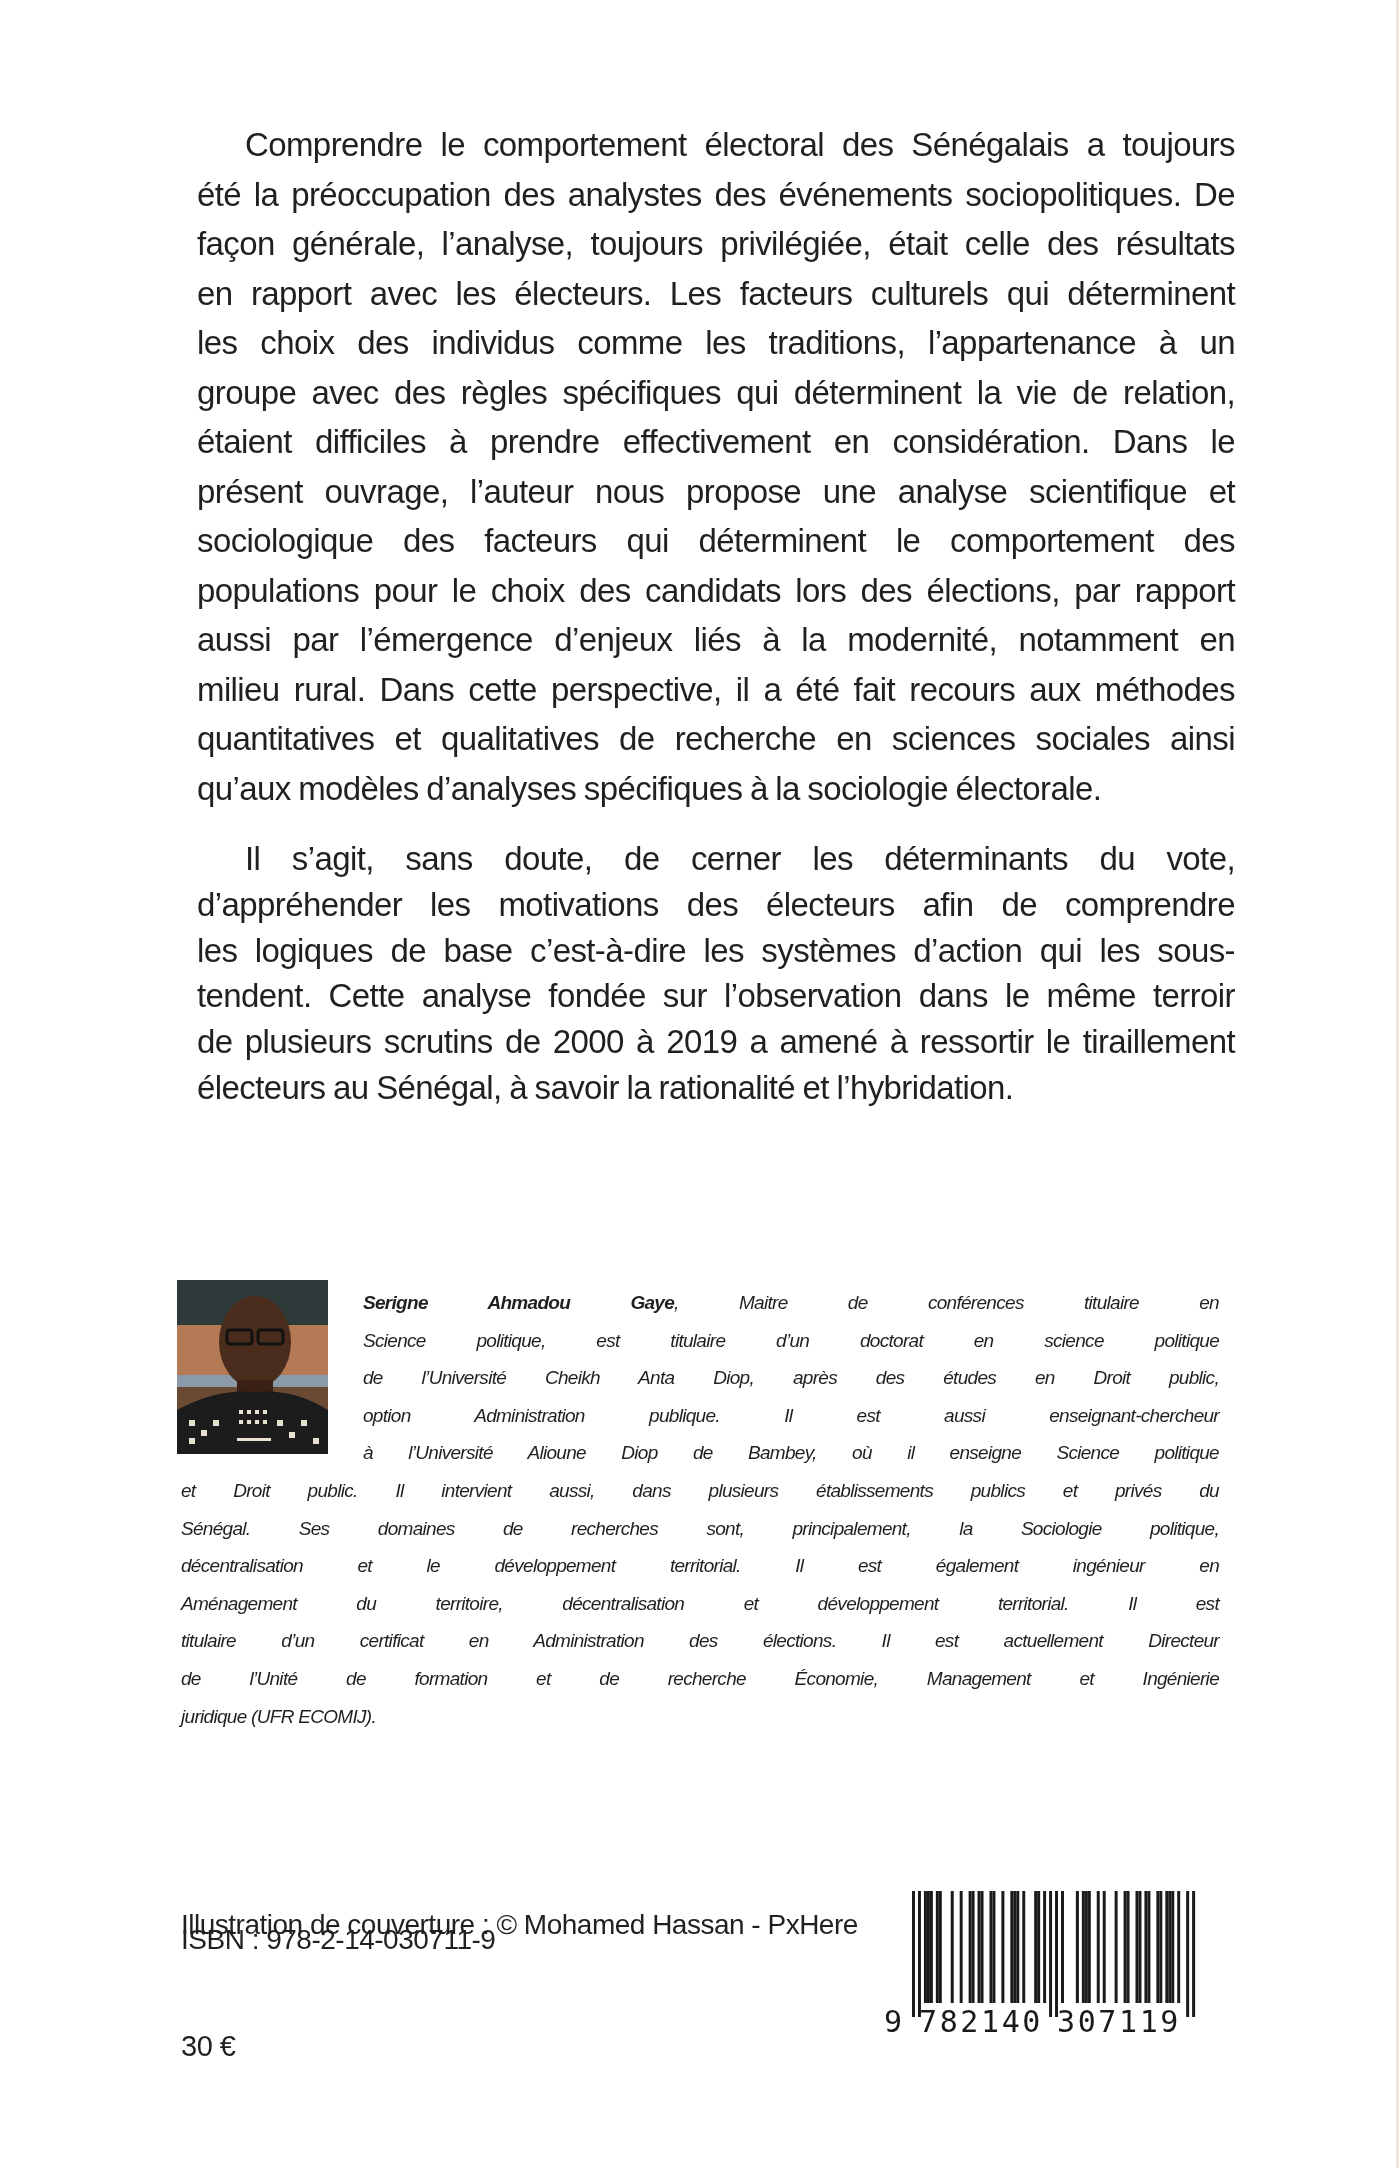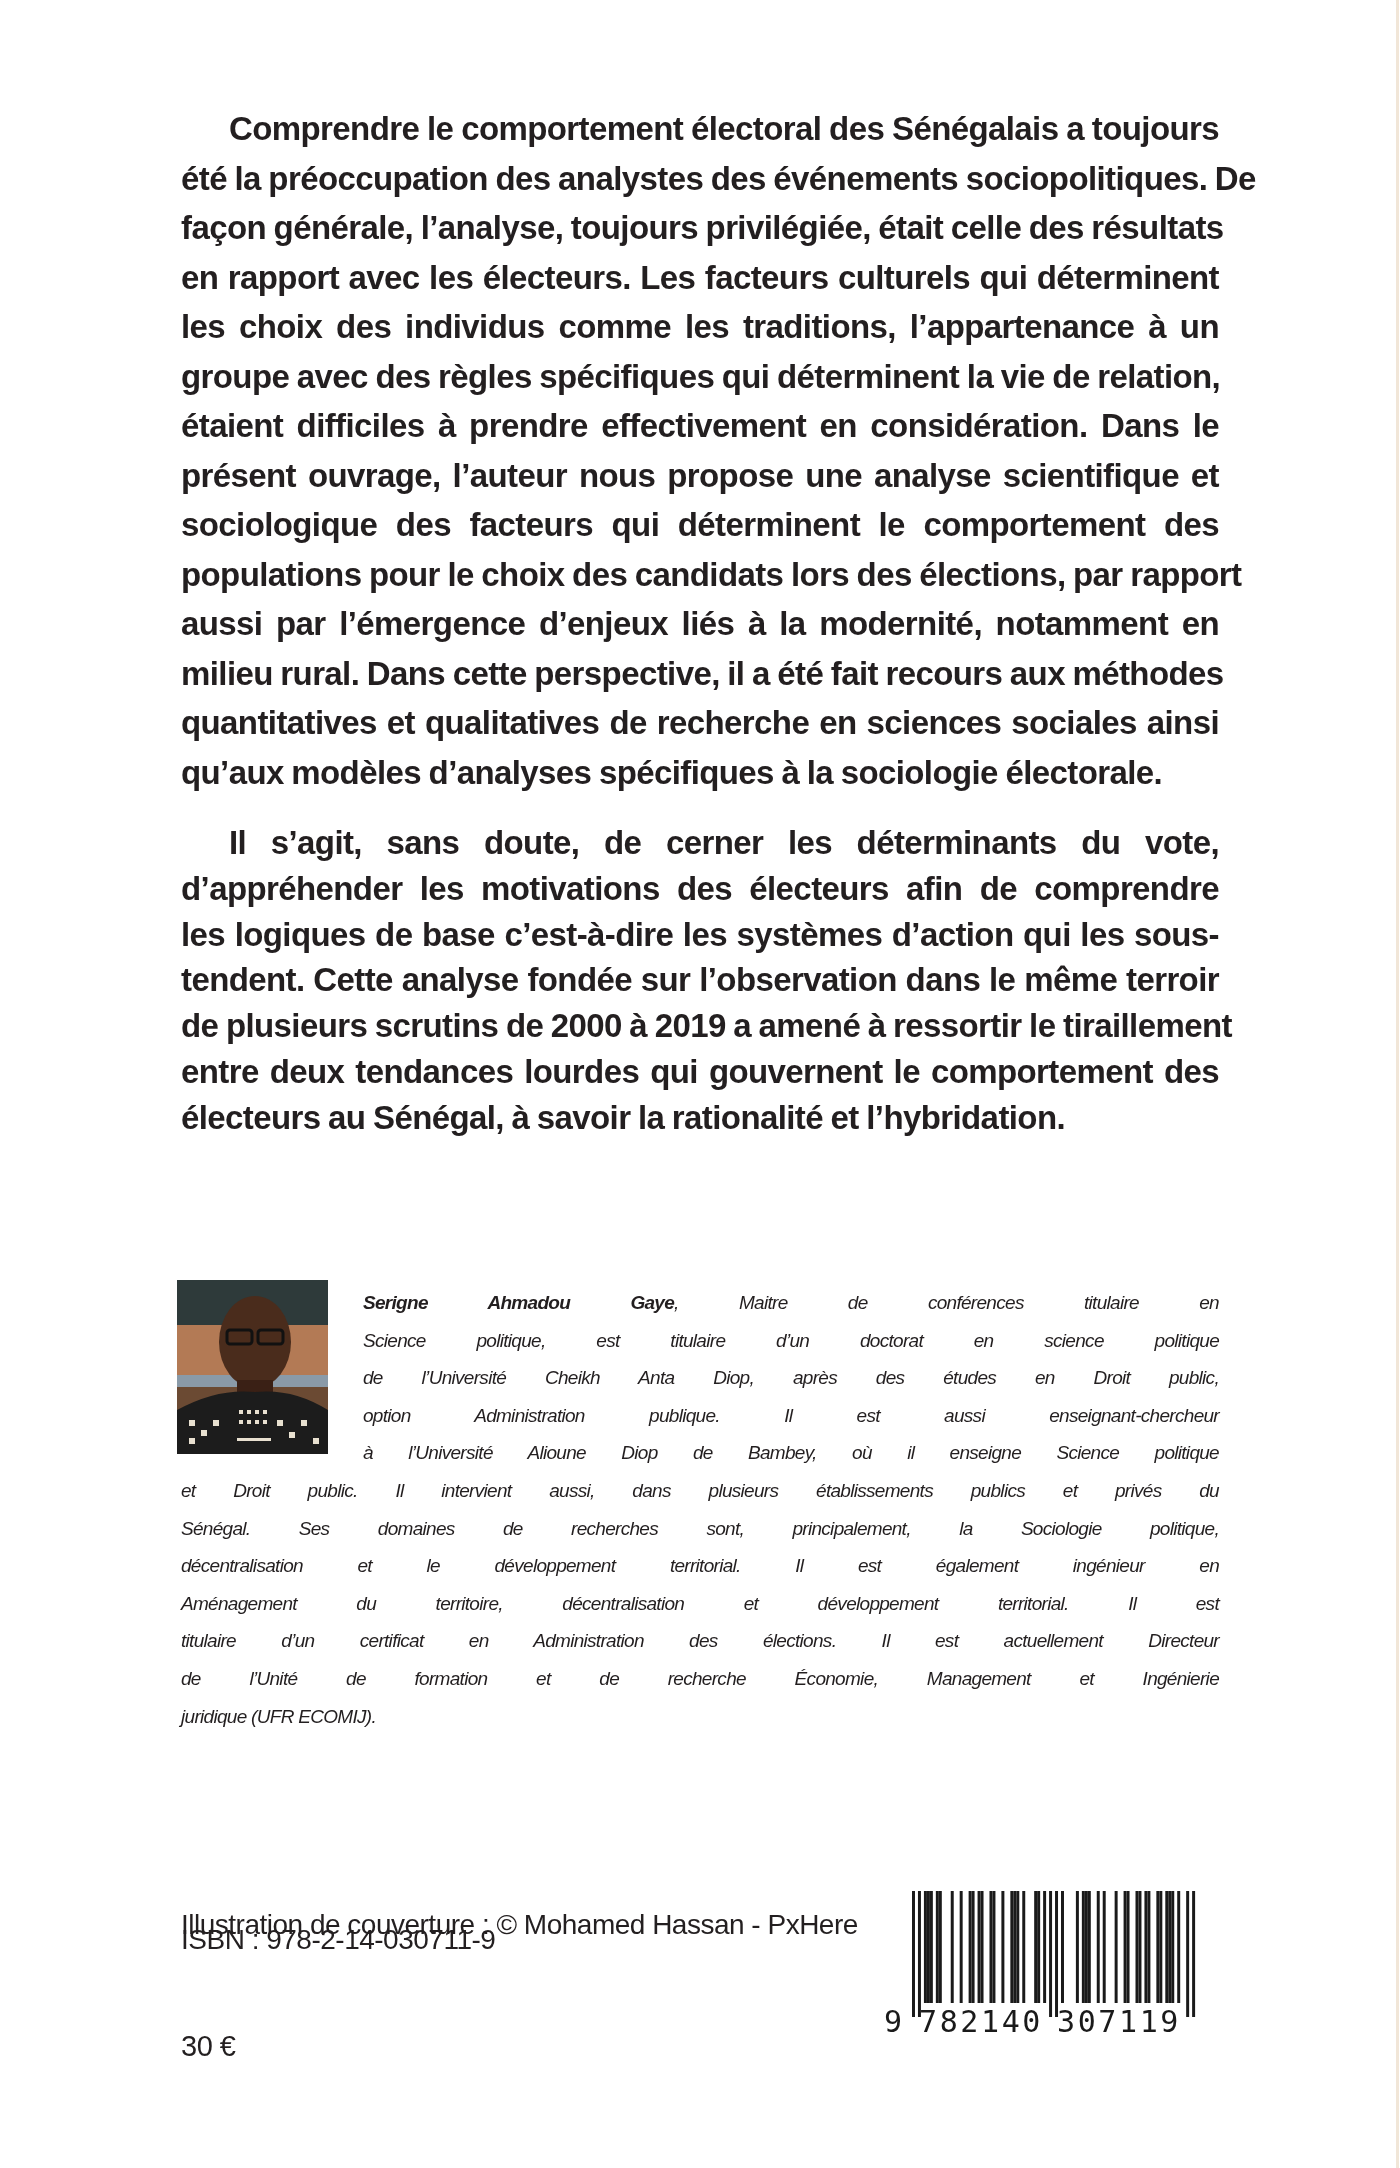--- a/index.html
+++ b/index.html
@@ -9,22 +9,21 @@
     font-family: "Liberation Sans", "DejaVu Sans", sans-serif;
   }
   .edge-line {
     position: absolute; top: 0; right: 1px; width: 3px; height: 2168px;
     background: #f1e6d8;
   }
   .para {
     position: absolute; left: 181px; width: 1038px;
     font-size: 33px; text-align: justify; text-align-last: left;
     letter-spacing: -0.6px; word-spacing: -1px;
-    margin: 0;
-    font-weight: bold;
+    margin: 16px;
   }
   .para .line { display: block; text-align: justify; text-align-last: justify; white-space: nowrap; }
   .para .line.last { text-align-last: left; }
   .para .line.indent { padding-left: 48px; }
   #p1 { top: 104px; line-height: 49.5px; }
   #p2 { top: 820px; line-height: 45.8px; }
 
   .bio-photo {
     position: absolute; left: 177px; top: 1280px; width: 151px; height: 174px;
     overflow: hidden; background: #7a5b3f;
@@ -76,21 +75,20 @@
   <span class="line">quantitatives et qualitatives de recherche en sciences sociales ainsi</span>
   <span class="line last">qu’aux modèles d’analyses spécifiques à la sociologie électorale.</span>
 </div>
 
 <div class="para" id="p2">
   <span class="line indent">Il s’agit, sans doute, de cerner les déterminants du vote,</span>
   <span class="line">d’appréhender les motivations des électeurs afin de comprendre</span>
   <span class="line">les logiques de base c’est-à-dire les systèmes d’action qui les sous-</span>
   <span class="line">tendent. Cette analyse fondée sur l’observation dans le même terroir</span>
   <span class="line">de plusieurs scrutins de 2000 à 2019 a amené à ressortir le tiraillement</span>
-  <span class="line">entre deux tendances lourdes qui gouvernent le comportement des</span>
   <span class="line last">électeurs au Sénégal, à savoir la rationalité et l’hybridation.</span>
 </div>
 
 <div class="bio-photo">
   <svg width="151" height="174" viewBox="0 0 151 174">
     <rect x="0" y="0" width="151" height="174" fill="#6b4a33"></rect>
     <rect x="0" y="0" width="151" height="45" fill="#2e3a3a"></rect>
     <rect x="0" y="45" width="151" height="60" fill="#b37a55"></rect>
     <rect x="0" y="95" width="151" height="12" fill="#8a9aa8"></rect>
     <ellipse cx="78" cy="62" rx="36" ry="46" fill="#4a2c1c"></ellipse>

